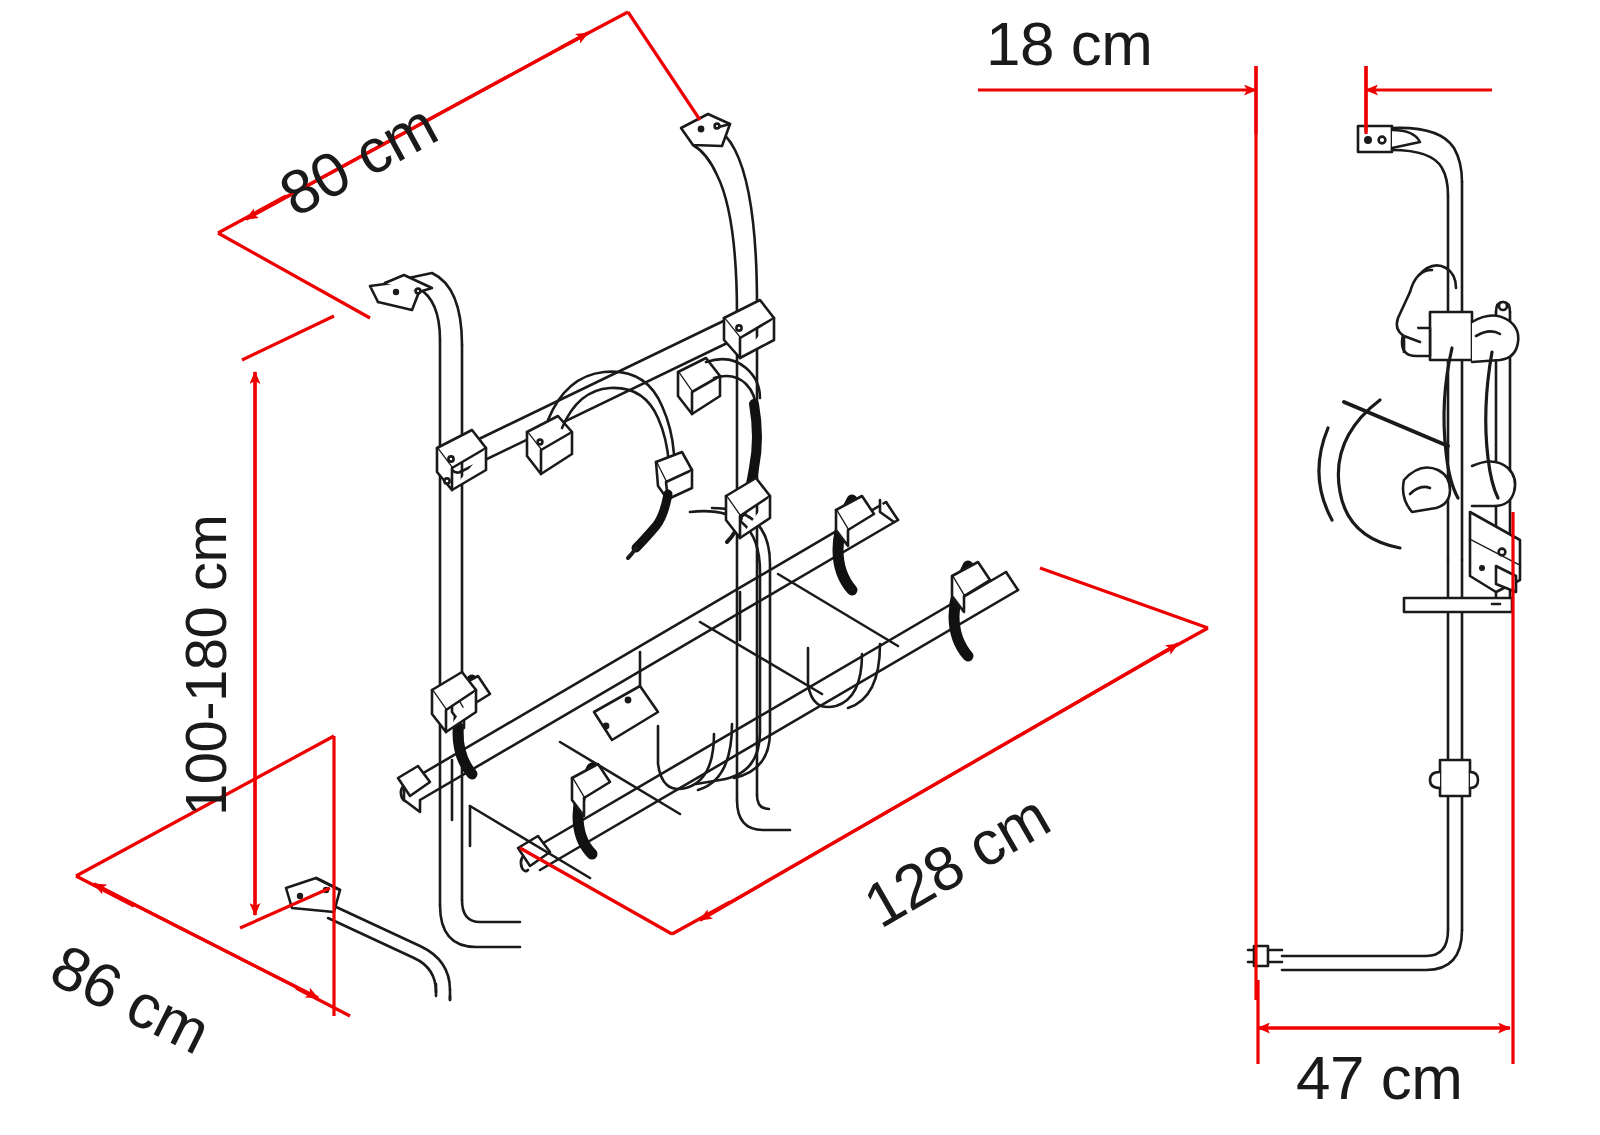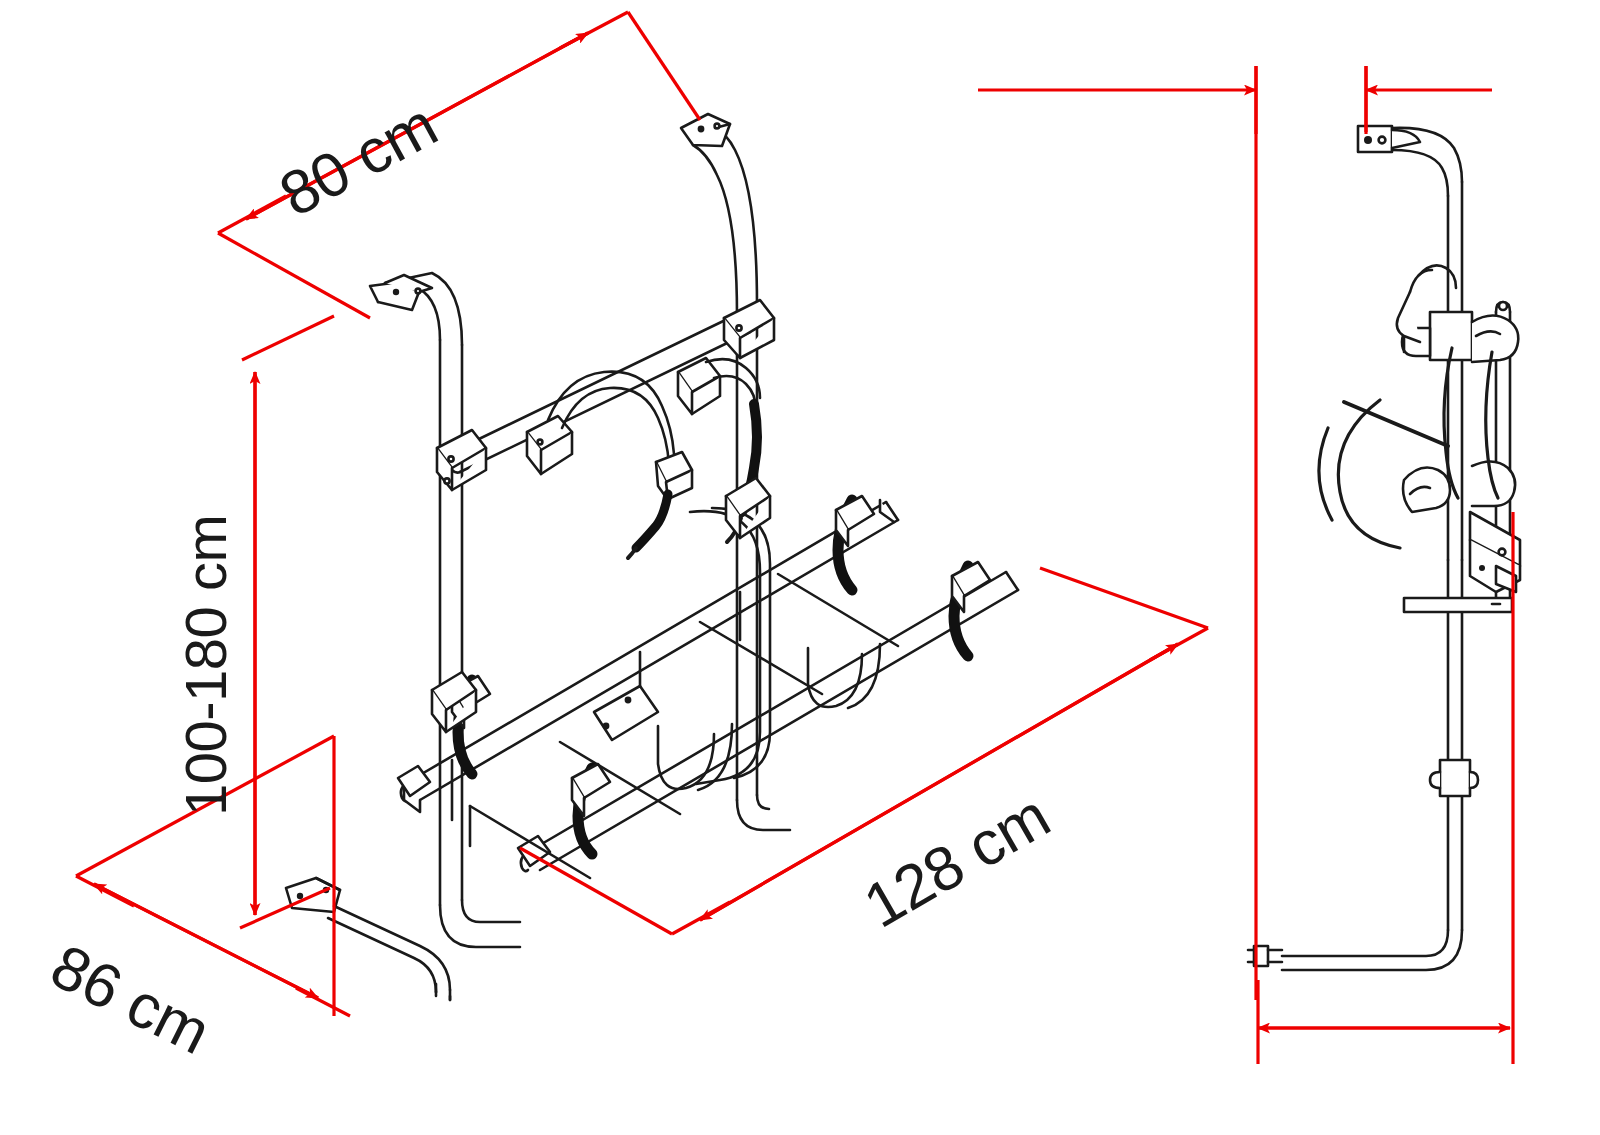--- a/index.html
+++ b/index.html
@@ -276,15 +276,17 @@
 </svg>
 
 <div class="dimtext" style="left:268px;top:168px;font-size:62px;transform:rotate(-28.5deg);">80 cm</div>
 
 <div class="dimtext" style="left:172px;top:816px;font-size:58px;transform:rotate(-90deg);">100-180 cm</div>
 
 <div class="dimtext" style="left:72px;top:930px;font-size:62px;transform:rotate(26.5deg);">86 cm</div>
 
 <div class="dimtext" style="left:852px;top:880px;font-size:62px;transform:rotate(-30deg);">128 cm</div>
 
-
+<div class="dimtext" style="left:986px;top:8px;font-size:62px;">18 cm</div>
+
+<div class="dimtext" style="left:1296px;top:1042px;font-size:62px;">47 cm</div>
 
 </div>
 
 </body></html>

